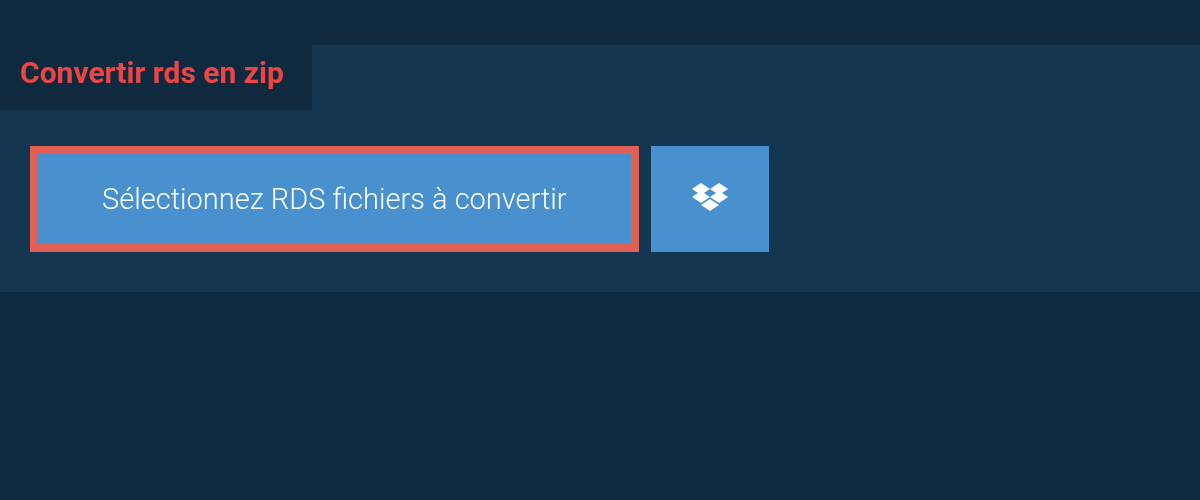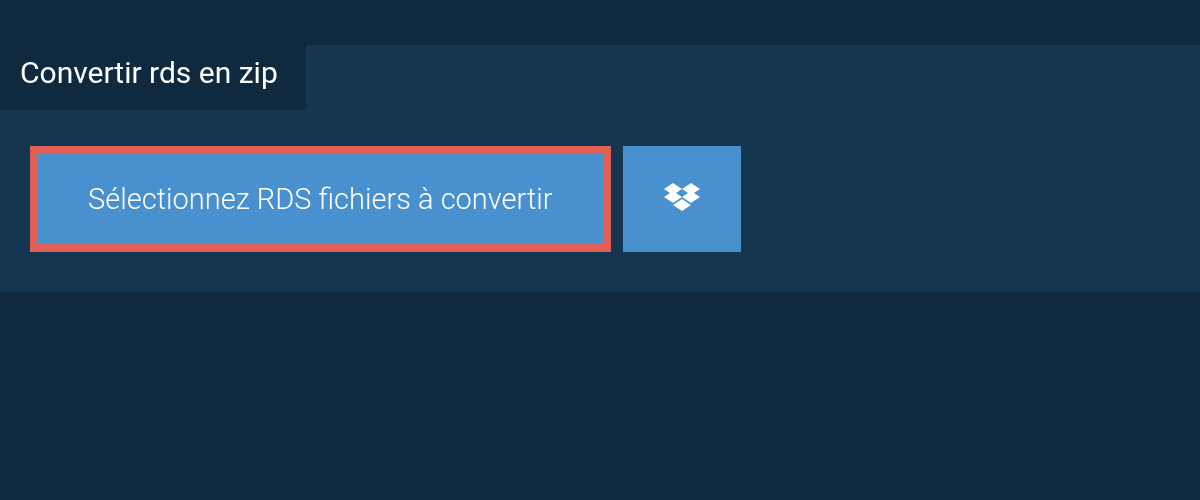--- a/index.html
+++ b/index.html
@@ -16,40 +16,40 @@
     }
     .panel {
       background: #143650;
       margin-top: 45px;
       width: 100%;
       padding-bottom: 40px;
     }
     .tab {
       display: inline-block;
       background: #0f2a3f;
-      color: #ffffff;
+      color: #ef4444;
       font-size: 30px;
-      font-weight: 400;
+      font-weight: 700;
       padding: 18px 28px 20px 20px;
       position: relative;
       top: -8px;
     }
     .button-row {
       display: flex;
       margin-left: 30px;
       margin-top: 28px;
       gap: 12px;
     }
     .select-button {
       background: #4890ce;
       color: #ffffff;
       font-size: 29px;
       font-weight: 300;
       border: 8px solid #e06055;
-      padding: 28px 50px;
+      padding: 28px 64px;
       cursor: pointer;
       display: flex;
       align-items: center;
       justify-content: center;
     }
     .dropbox-button {
       background: #4890ce;
       width: 118px;
       cursor: pointer;
       display: flex;

